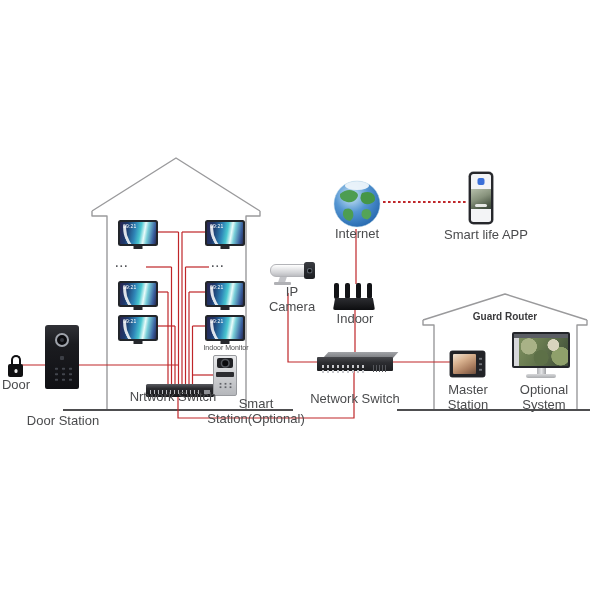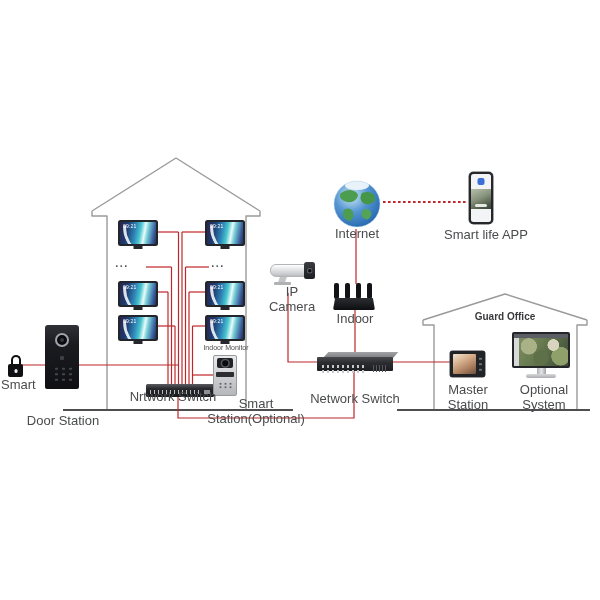--- a/index.html
+++ b/index.html
@@ -290,24 +290,24 @@
     </div>
     <div class="sec-neck"></div>
     <div class="sec-base"></div>
   </div>
 
   <div class="lbl dots" style="left:110px;top:257px;width:24px">...</div>
   <div class="lbl dots" style="left:206px;top:257px;width:24px">...</div>
   <div class="lbl tiny" style="left:194px;top:344px;width:64px">Indoor Monitor</div>
   <div class="lbl" style="left:128px;top:390px;width:90px">Nrtwork Switch</div>
   <div class="lbl" style="left:202px;top:397px;width:108px">Smart Station(Optional)</div>
-  <div class="lbl" style="left:1px;top:378px;width:30px">Smart</div>
+  <div class="lbl" style="left:1px;top:378px;width:30px">Door</div>
   <div class="lbl" style="left:26px;top:414px;width:74px">Door Station</div>
   <div class="lbl" style="left:327px;top:227px;width:60px">Internet</div>
   <div class="lbl" style="left:443px;top:228px;width:86px">Smart life APP</div>
   <div class="lbl" style="left:262px;top:285px;width:60px">IP Camera</div>
   <div class="lbl" style="left:325px;top:312px;width:60px">Indoor</div>
   <div class="lbl" style="left:307px;top:392px;width:96px">Network Switch</div>
-  <div class="lbl title-sm" style="left:445px;top:311px;width:120px">Guard Office</div>
+  <div class="lbl title-sm" style="left:445px;top:311px;width:120px">Guard Router</div>
   <div class="lbl" style="left:429px;top:383px;width:78px">Master Station</div>
   <div class="lbl" style="left:503px;top:383px;width:82px">Optional System</div>
 
 </div>
 
 </body></html>

